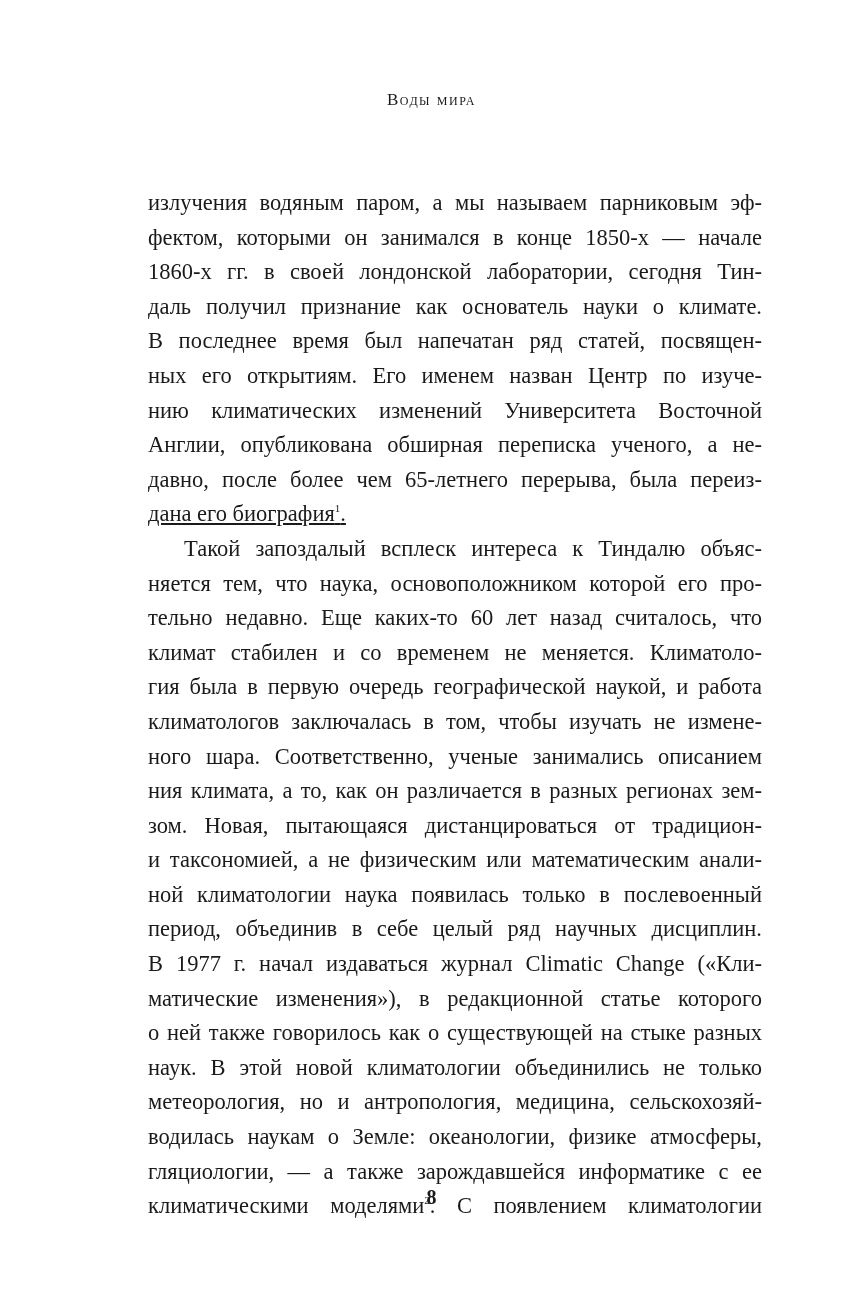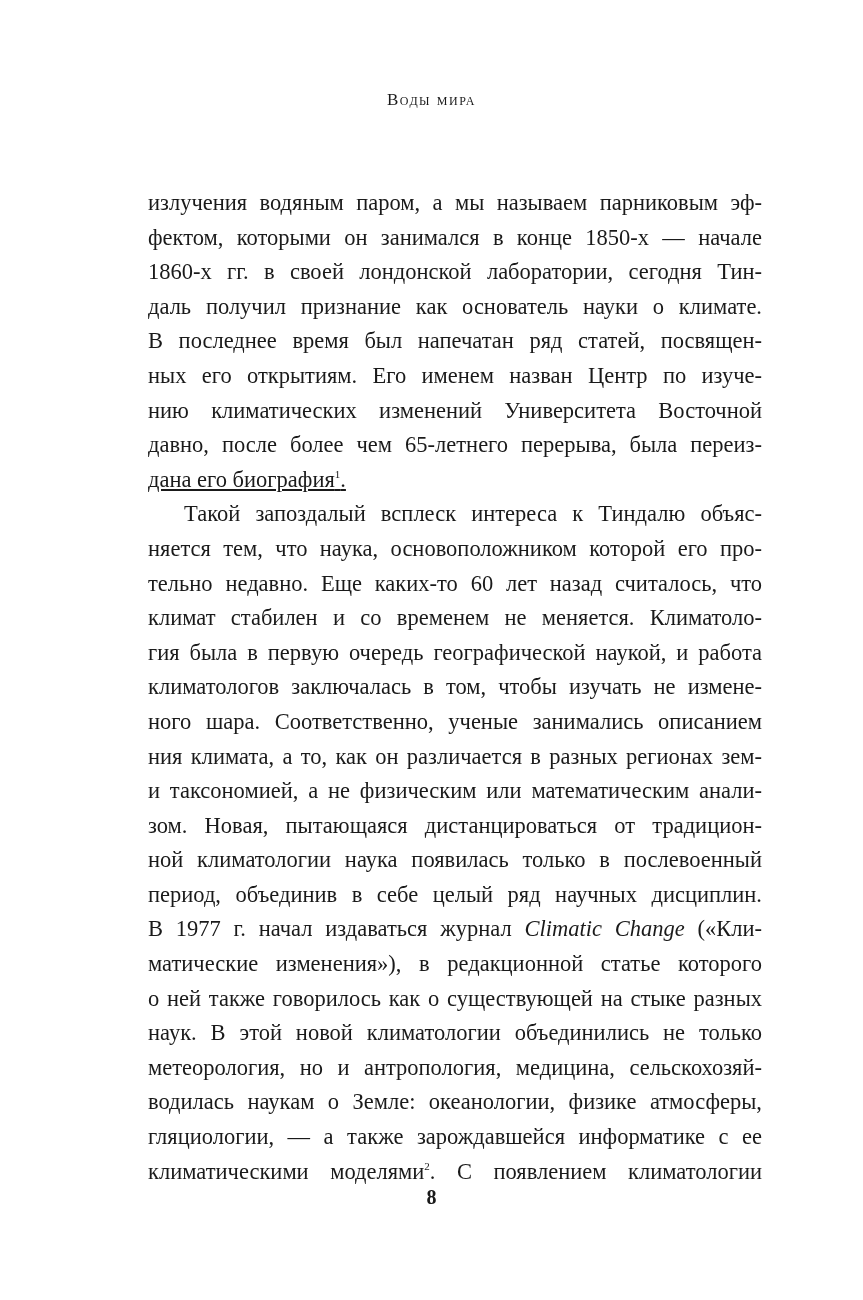--- a/index.html
+++ b/index.html
@@ -12,54 +12,55 @@
   }
   .body-text {
     position: absolute; left: 148px; top: 145px; width: 614px;
     font-family: "Liberation Serif", "DejaVu Serif", serif;
     font-size: 22.5px; line-height: 34.6px; color: #1a1a1a; margin-top: 41px;
   }
   .line { display: block; white-space: nowrap; text-align: justify; text-align-last: justify; height: 34.6px; }
   .line.last { text-align-last: left; text-decoration: underline; }
   .line.indent { padding-left: 36px; }
   .sup { font-size: 11px; vertical-align: 9px; line-height: 0; }
-  .ital { font-style: italic; }
+  .ital { }
   .folio {
     position: absolute; top: 1186px; left: 0; width: 863px; text-align: center;
     font-family: "Liberation Serif", "DejaVu Serif", serif; font-weight: bold; font-size: 20px; color: #1a1a1a;
   }
 </style>
 </head>
 <body>
 
 <div class="page">
   <div class="running-head">Воды мира</div>
 
   <div class="body-text">
 
     <span class="line">излучения водяным паром, а мы называем парниковым эф-</span>
     <span class="line">фектом, которыми он занимался в конце 1850-х — начале</span>
     <span class="line">1860-х гг. в своей лондонской лаборатории, сегодня Тин-</span>
     <span class="line">даль получил признание как основатель науки о климате.</span>
     <span class="line">В последнее время был напечатан ряд статей, посвящен-</span>
     <span class="line">ных его открытиям. Его именем назван Центр по изуче-</span>
     <span class="line">нию климатических изменений Университета Восточной</span>
+    <span class="line">Англии, опубликована обширная переписка ученого, а не-</span>
     <span class="line">давно, после более чем 65-летнего перерыва, была переиз-</span>
     <span class="line last"><span>дана его биография</span><span class="sup">1</span><span>.</span></span>
 
     <span class="line indent">Такой запоздалый всплеск интереса к Тиндалю объяс-</span>
     <span class="line">няется тем, что наука, основоположником которой его про-</span>
     <span class="line">тельно недавно. Еще каких-то 60 лет назад считалось, что</span>
     <span class="line">климат стабилен и со временем не меняется. Климатоло-</span>
     <span class="line">гия была в первую очередь географической наукой, и работа</span>
     <span class="line">климатологов заключалась в том, чтобы изучать не измене-</span>
     <span class="line">ного шара. Соответственно, ученые занимались описанием</span>
     <span class="line">ния климата, а то, как он различается в разных регионах зем-</span>
+    <span class="line">зом. Новая, пытающаяся дистанцироваться от традицион-</span>
     <span class="line">и таксономией, а не физическим или математическим анали-</span>
-    <span class="line">зом. Новая, пытающаяся дистанцироваться от традицион-</span>
     <span class="line">ной климатологии наука появилась только в послевоенный</span>
     <span class="line">период, объединив в себе целый ряд научных дисциплин.</span>
     <span class="line"><span>В 1977 г. начал издаваться журнал </span><span class="ital">Climatic Change</span><span> («Кли-</span></span>
     <span class="line">матические изменения»), в редакционной статье которого</span>
     <span class="line">о ней также говорилось как о существующей на стыке разных</span>
     <span class="line">наук. В этой новой климатологии объединились не только</span>
     <span class="line">метеорология, но и антропология, медицина, сельскохозяй-</span>
     <span class="line">водилась наукам о Земле: океанологии, физике атмосферы,</span>
     <span class="line">гляциологии, — а также зарождавшейся информатике с ее</span>
     <span class="line"><span>климатическими моделями</span><span class="sup">2</span><span>. С появлением климатологии</span></span>

